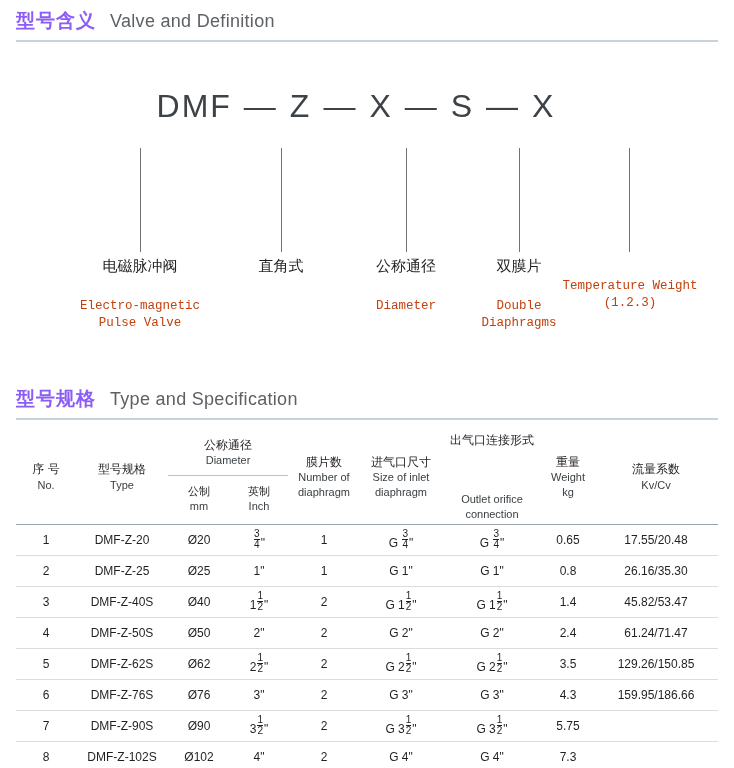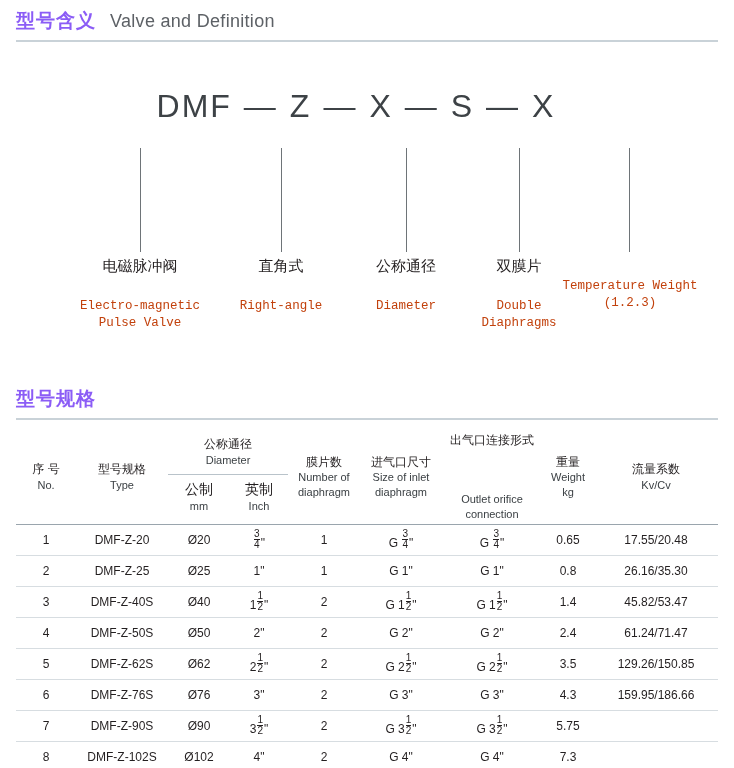--- a/index.html
+++ b/index.html
@@ -117,21 +117,21 @@
     padding: 0;
   }
   table.spec thead th {
     font-weight: normal;
     color: #231f20;
     font-size: 12px;
     line-height: 1.35;
   }
   .hdr-cn { display: block; font-size: 12px; }
   .hdr-en { display: block; font-size: 11px; color: #3b4044; }
-  .hdr-sub { font-size: 14px; }
+  .hdr-sub { font-size: 11px; }
 
   table.spec thead tr.h1 th { padding: 4px 2px 2px; }
   table.spec thead tr.h2 th { padding: 1px 2px 5px; }
 
   .bdr-b { border-bottom: 1px solid #b9c3ca !important; }
   .bdr-b-dark { border-bottom: 1px solid #9aa5ad !important; }
 
   table.spec tbody td {
     height: 30px;
     font-size: 12px;
@@ -174,40 +174,40 @@
 <div class="leader" style="left:629px; top:148px; height:104px;"></div>
 
 <div class="labels">
   <div class="label-col" style="left:65px; width:150px;">
     <div class="l-cn">电磁脉冲阀</div>
     <div class="l-en" style="white-space:pre-line;">Electro-magnetic
 Pulse Valve</div>
   </div>
   <div class="label-col" style="left:211px; width:140px;">
     <div class="l-cn">直角式</div>
-    <div class="l-en" style="white-space:pre-line;">Right-angle</div>
   </div>
   <div class="label-col" style="left:341px; width:130px;">
     <div class="l-cn">公称通径</div>
     <div class="l-en" style="white-space:pre-line;">Diameter</div>
   </div>
   <div class="label-col" style="left:463px; width:112px;">
     <div class="l-cn">双膜片</div>
     <div class="l-en" style="white-space:pre-line;">Double
 Diaphragms</div>
   </div>
   <div class="label-col" style="left:549px; width:162px;">
     <div class="l-en" style="white-space:pre-line;">Temperature Weight
 (1.2.3)</div>
   </div>
 </div>
 
 <div class="section-header" style="top:386px;">
   <div class="titles">
     <div class="cn">型号规格</div>
+    <div class="en">Type and Specification</div>
   </div>
   <div class="rule"></div>
 </div>
 
 <div class="spec-wrap">
   <table class="spec">
     <colgroup>
       <col style="width:60px">
       <col style="width:92px">
       <col style="width:62px">

